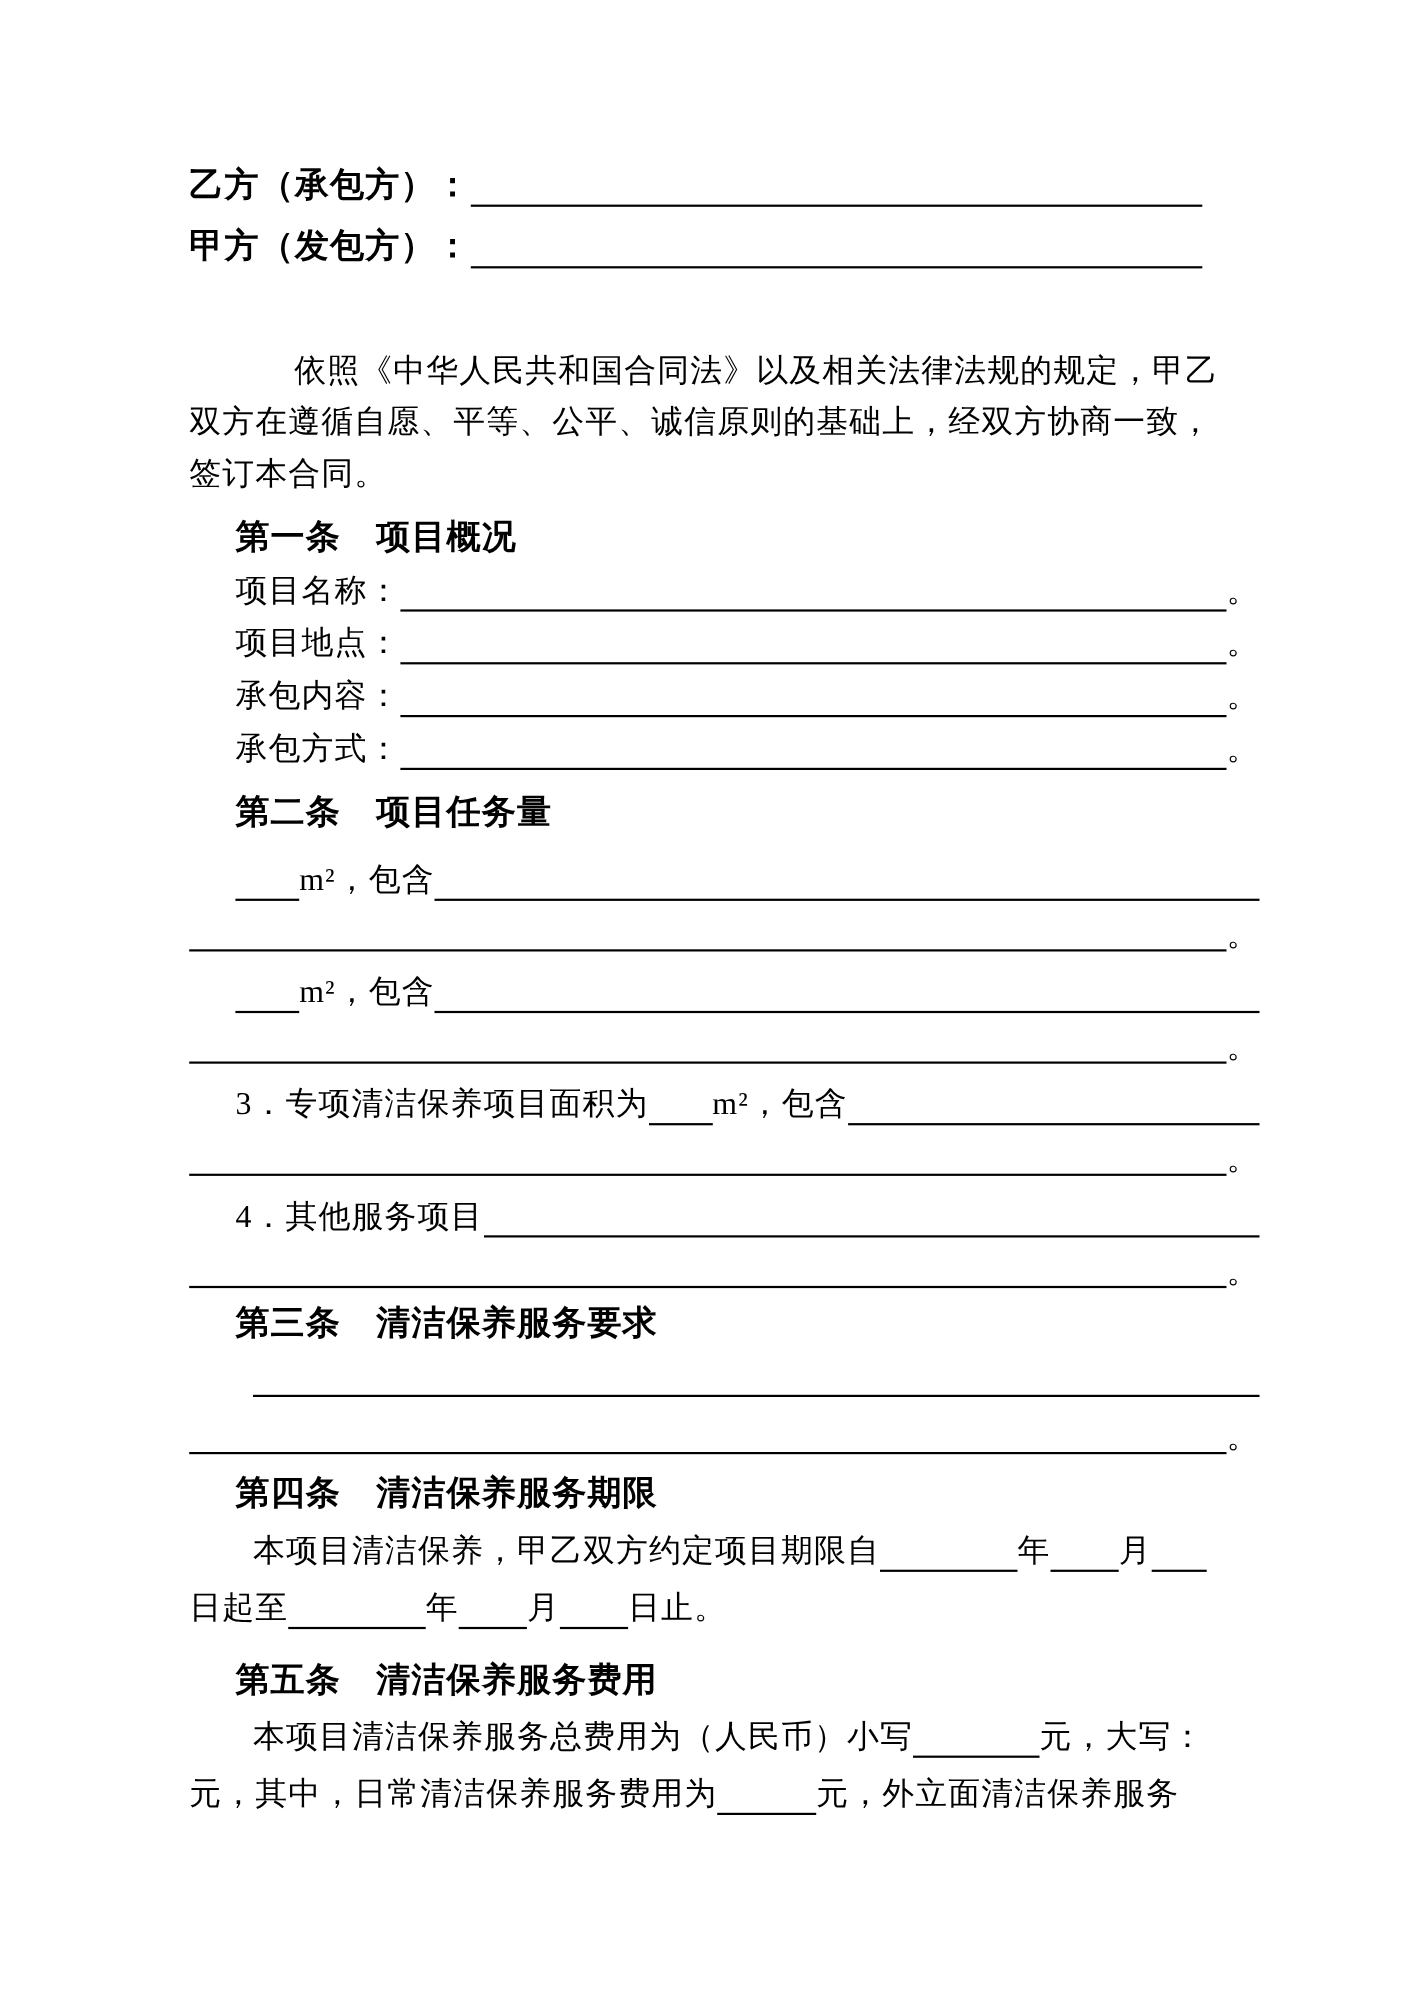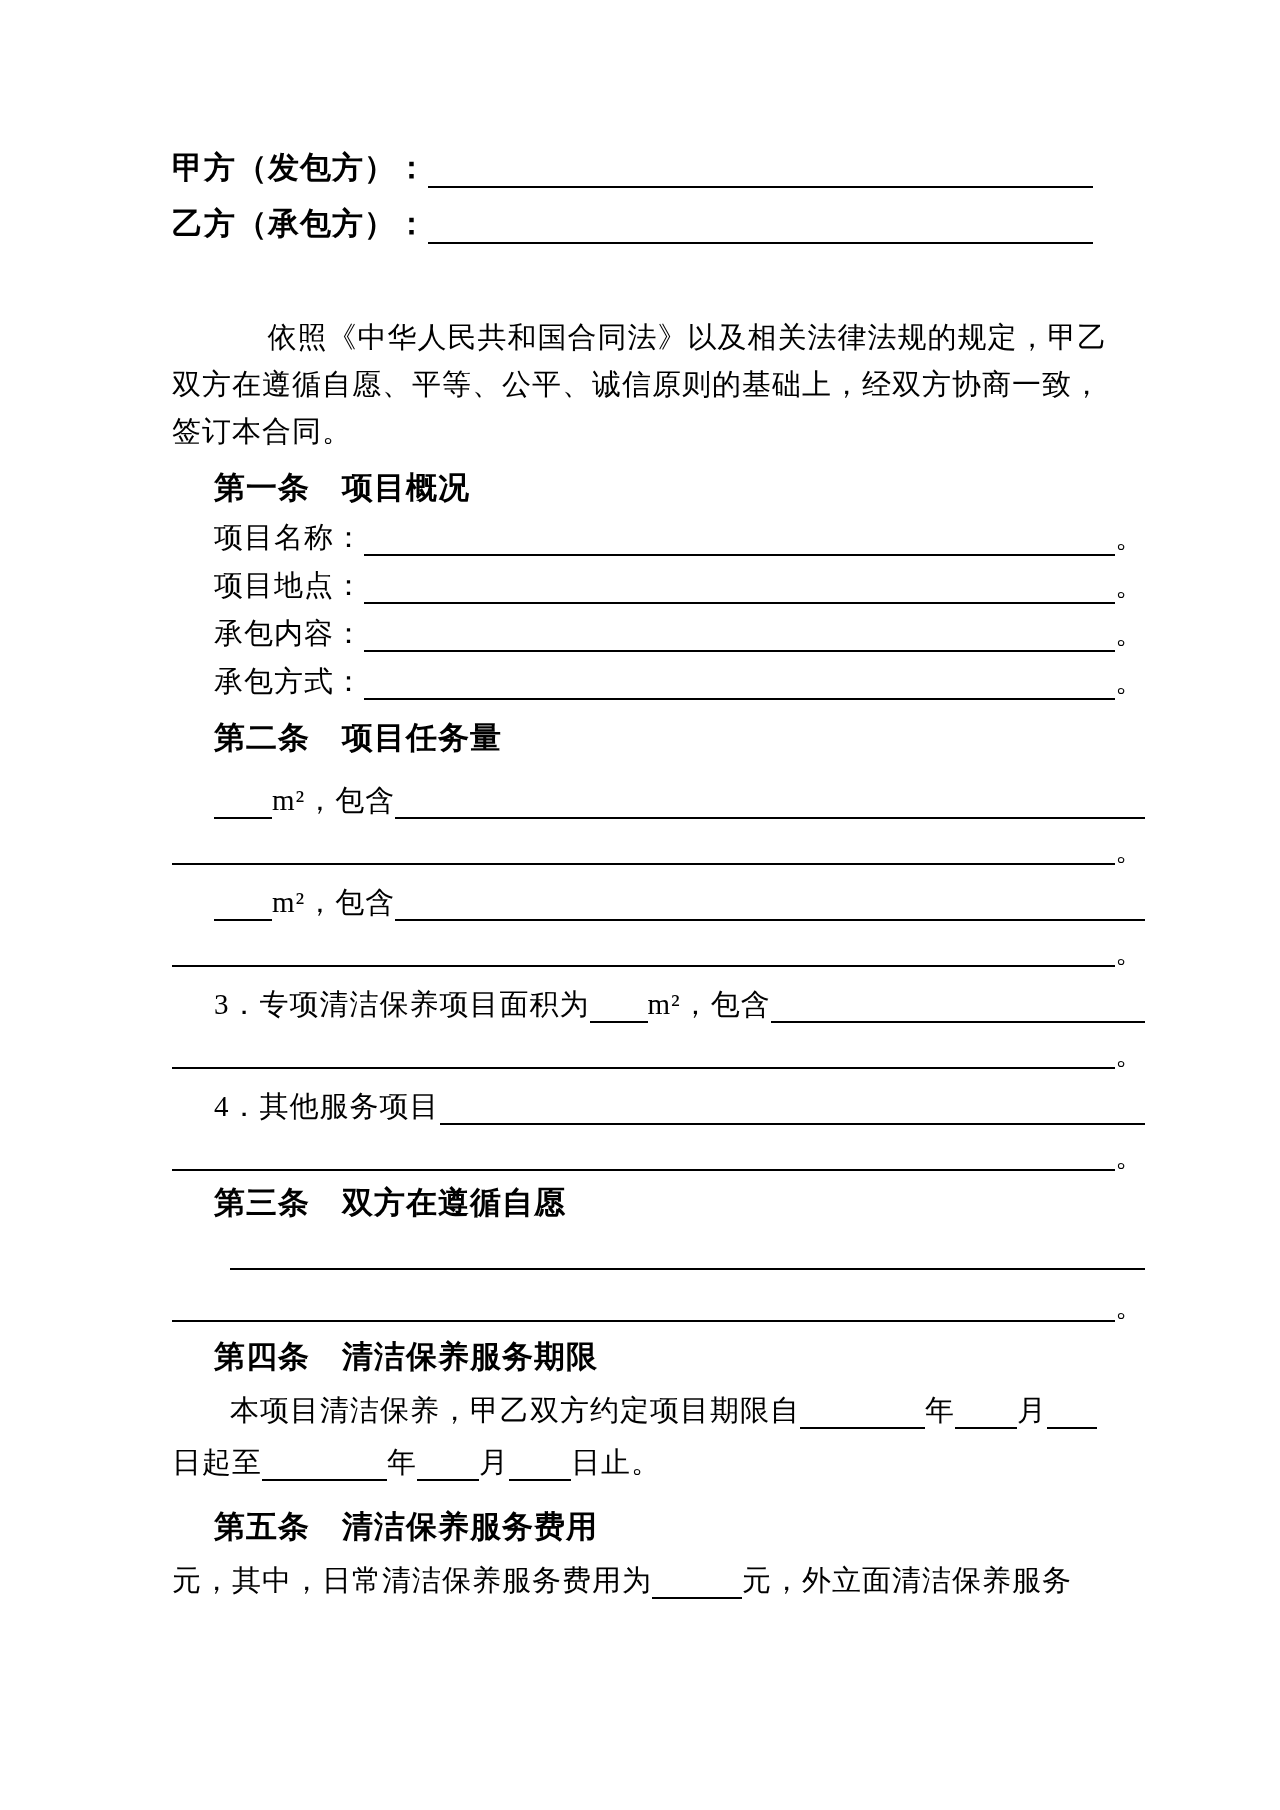--- a/index.html
+++ b/index.html
@@ -85,25 +85,25 @@
   .blank.w50  { width:50px; }
 
   .period { line-height:inherit; white-space:nowrap; }
 </style>
 </head>
 <body>
 
 <div class="page">
 
   <div class="row party">
+    <span class="txt">乙方（承包方）：</span>
+    <span class="blank"></span>
+  </div>
+  <div class="row party">
     <span class="txt">甲方（发包方）：</span>
-    <span class="blank"></span>
-  </div>
-  <div class="row party">
-    <span class="txt">乙方（承包方）：</span>
     <span class="blank"></span>
   </div>
 
   <div class="intro">
     <div class="intro-line indent">依照《中华人民共和国合同法》以及相关法律法规的规定，甲乙</div>
     <div class="intro-line">双方在遵循自愿、平等、公平、诚信原则的基础上，经双方协商一致，</div>
     <div class="intro-line">签订本合同。</div>
   </div>
 
   <div class="h s1">第一条　项目概况</div>
@@ -164,21 +164,21 @@
 
   <div class="row item">
     <span class="txt">4．其他服务项目</span>
     <span class="blank grow"></span>
   </div>
   <div class="row cont">
     <span class="blank grow"></span>
     <span class="period">。</span>
   </div>
 
-  <div class="h s3">第三条　双方在遵循自愿</div>
+  <div class="h s3">第三条　清洁保养服务要求</div>
   <div class="row ul-indent">
     <span class="blank grow"></span>
   </div>
   <div class="row ul-full">
     <span class="blank grow"></span>
     <span class="period">。</span>
   </div>
 
   <div class="h s4">第四条　清洁保养服务期限</div>
   <div class="row para indent m4">
@@ -193,19 +193,24 @@
     <span class="txt">日起至</span>
     <span class="blank w125"></span>
     <span class="txt">年</span>
     <span class="blank w62"></span>
     <span class="txt">月</span>
     <span class="blank w62"></span>
     <span class="txt">日止。</span>
   </div>
 
   <div class="h s5">第五条　清洁保养服务费用</div>
+  <div class="row para indent m3">
+    <span class="txt">本项目清洁保养服务总费用为（人民币）小写</span>
+    <span class="blank w115"></span>
+    <span class="txt">元，大写：</span>
+  </div>
   <div class="row para m4">
     <span class="txt">元，其中，日常清洁保养服务费用为</span>
     <span class="blank w90"></span>
     <span class="txt">元，外立面清洁保养服务</span>
   </div>
 
 </div>
 
 </body></html>

